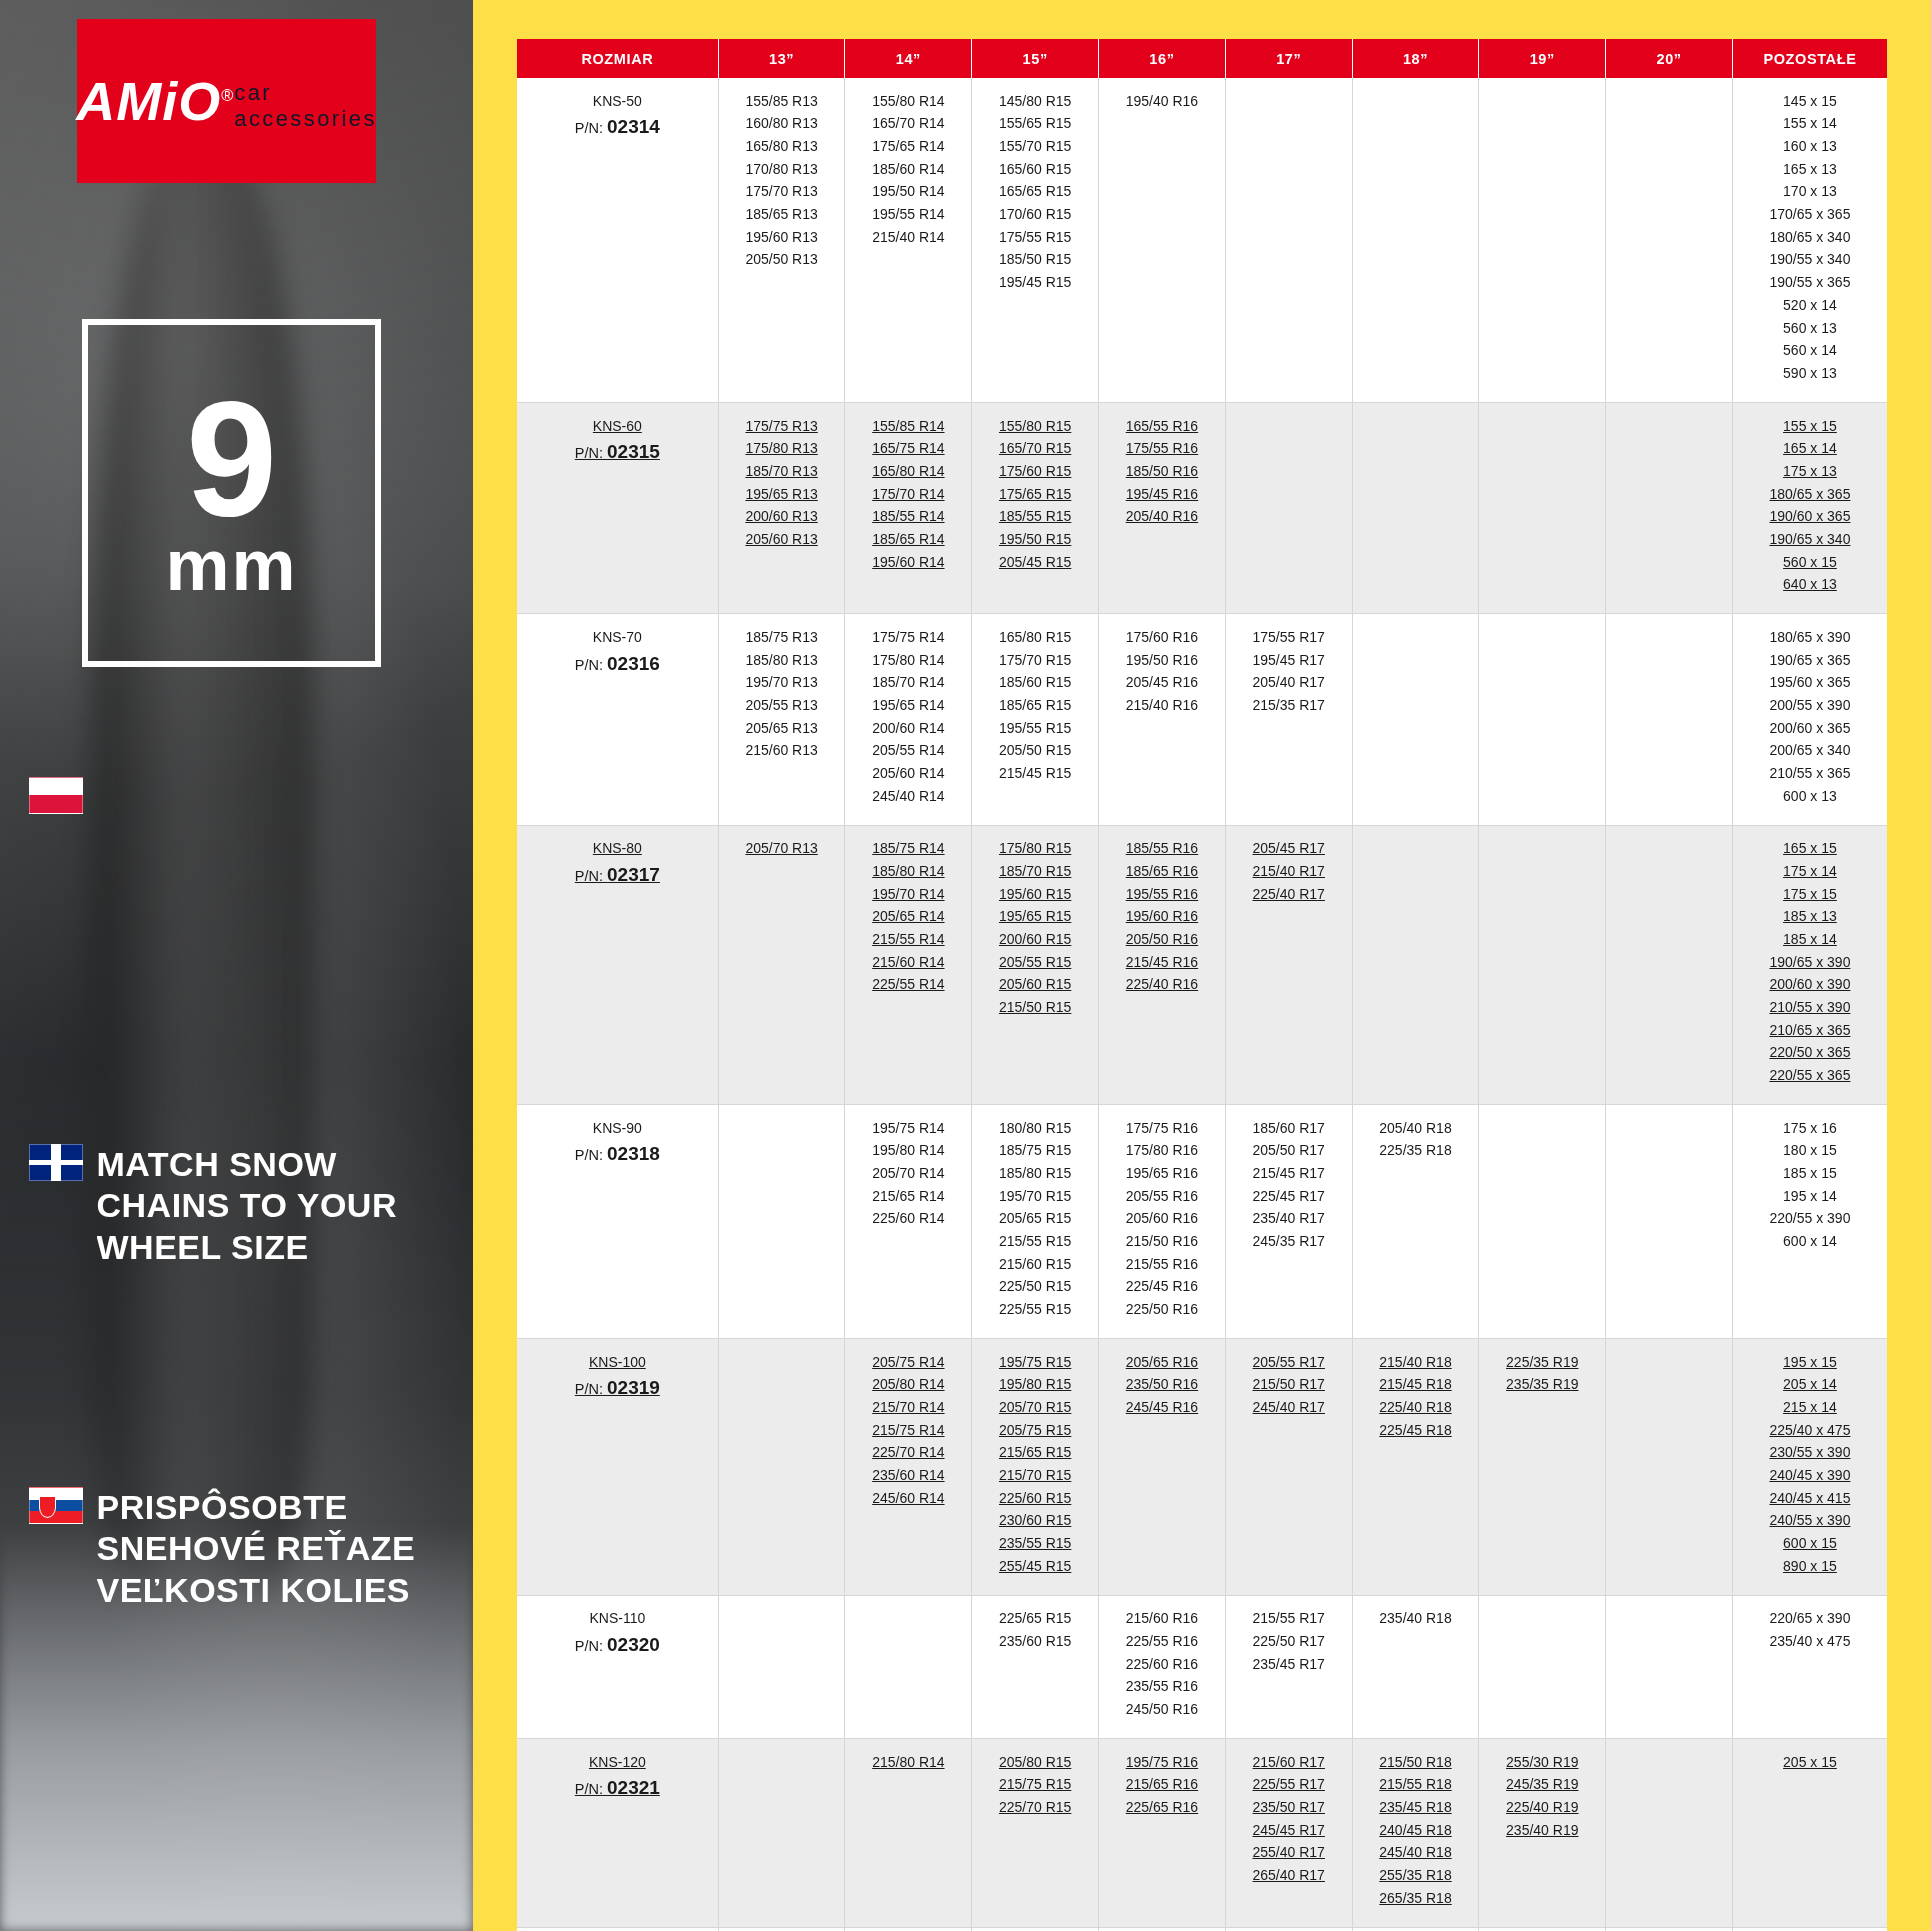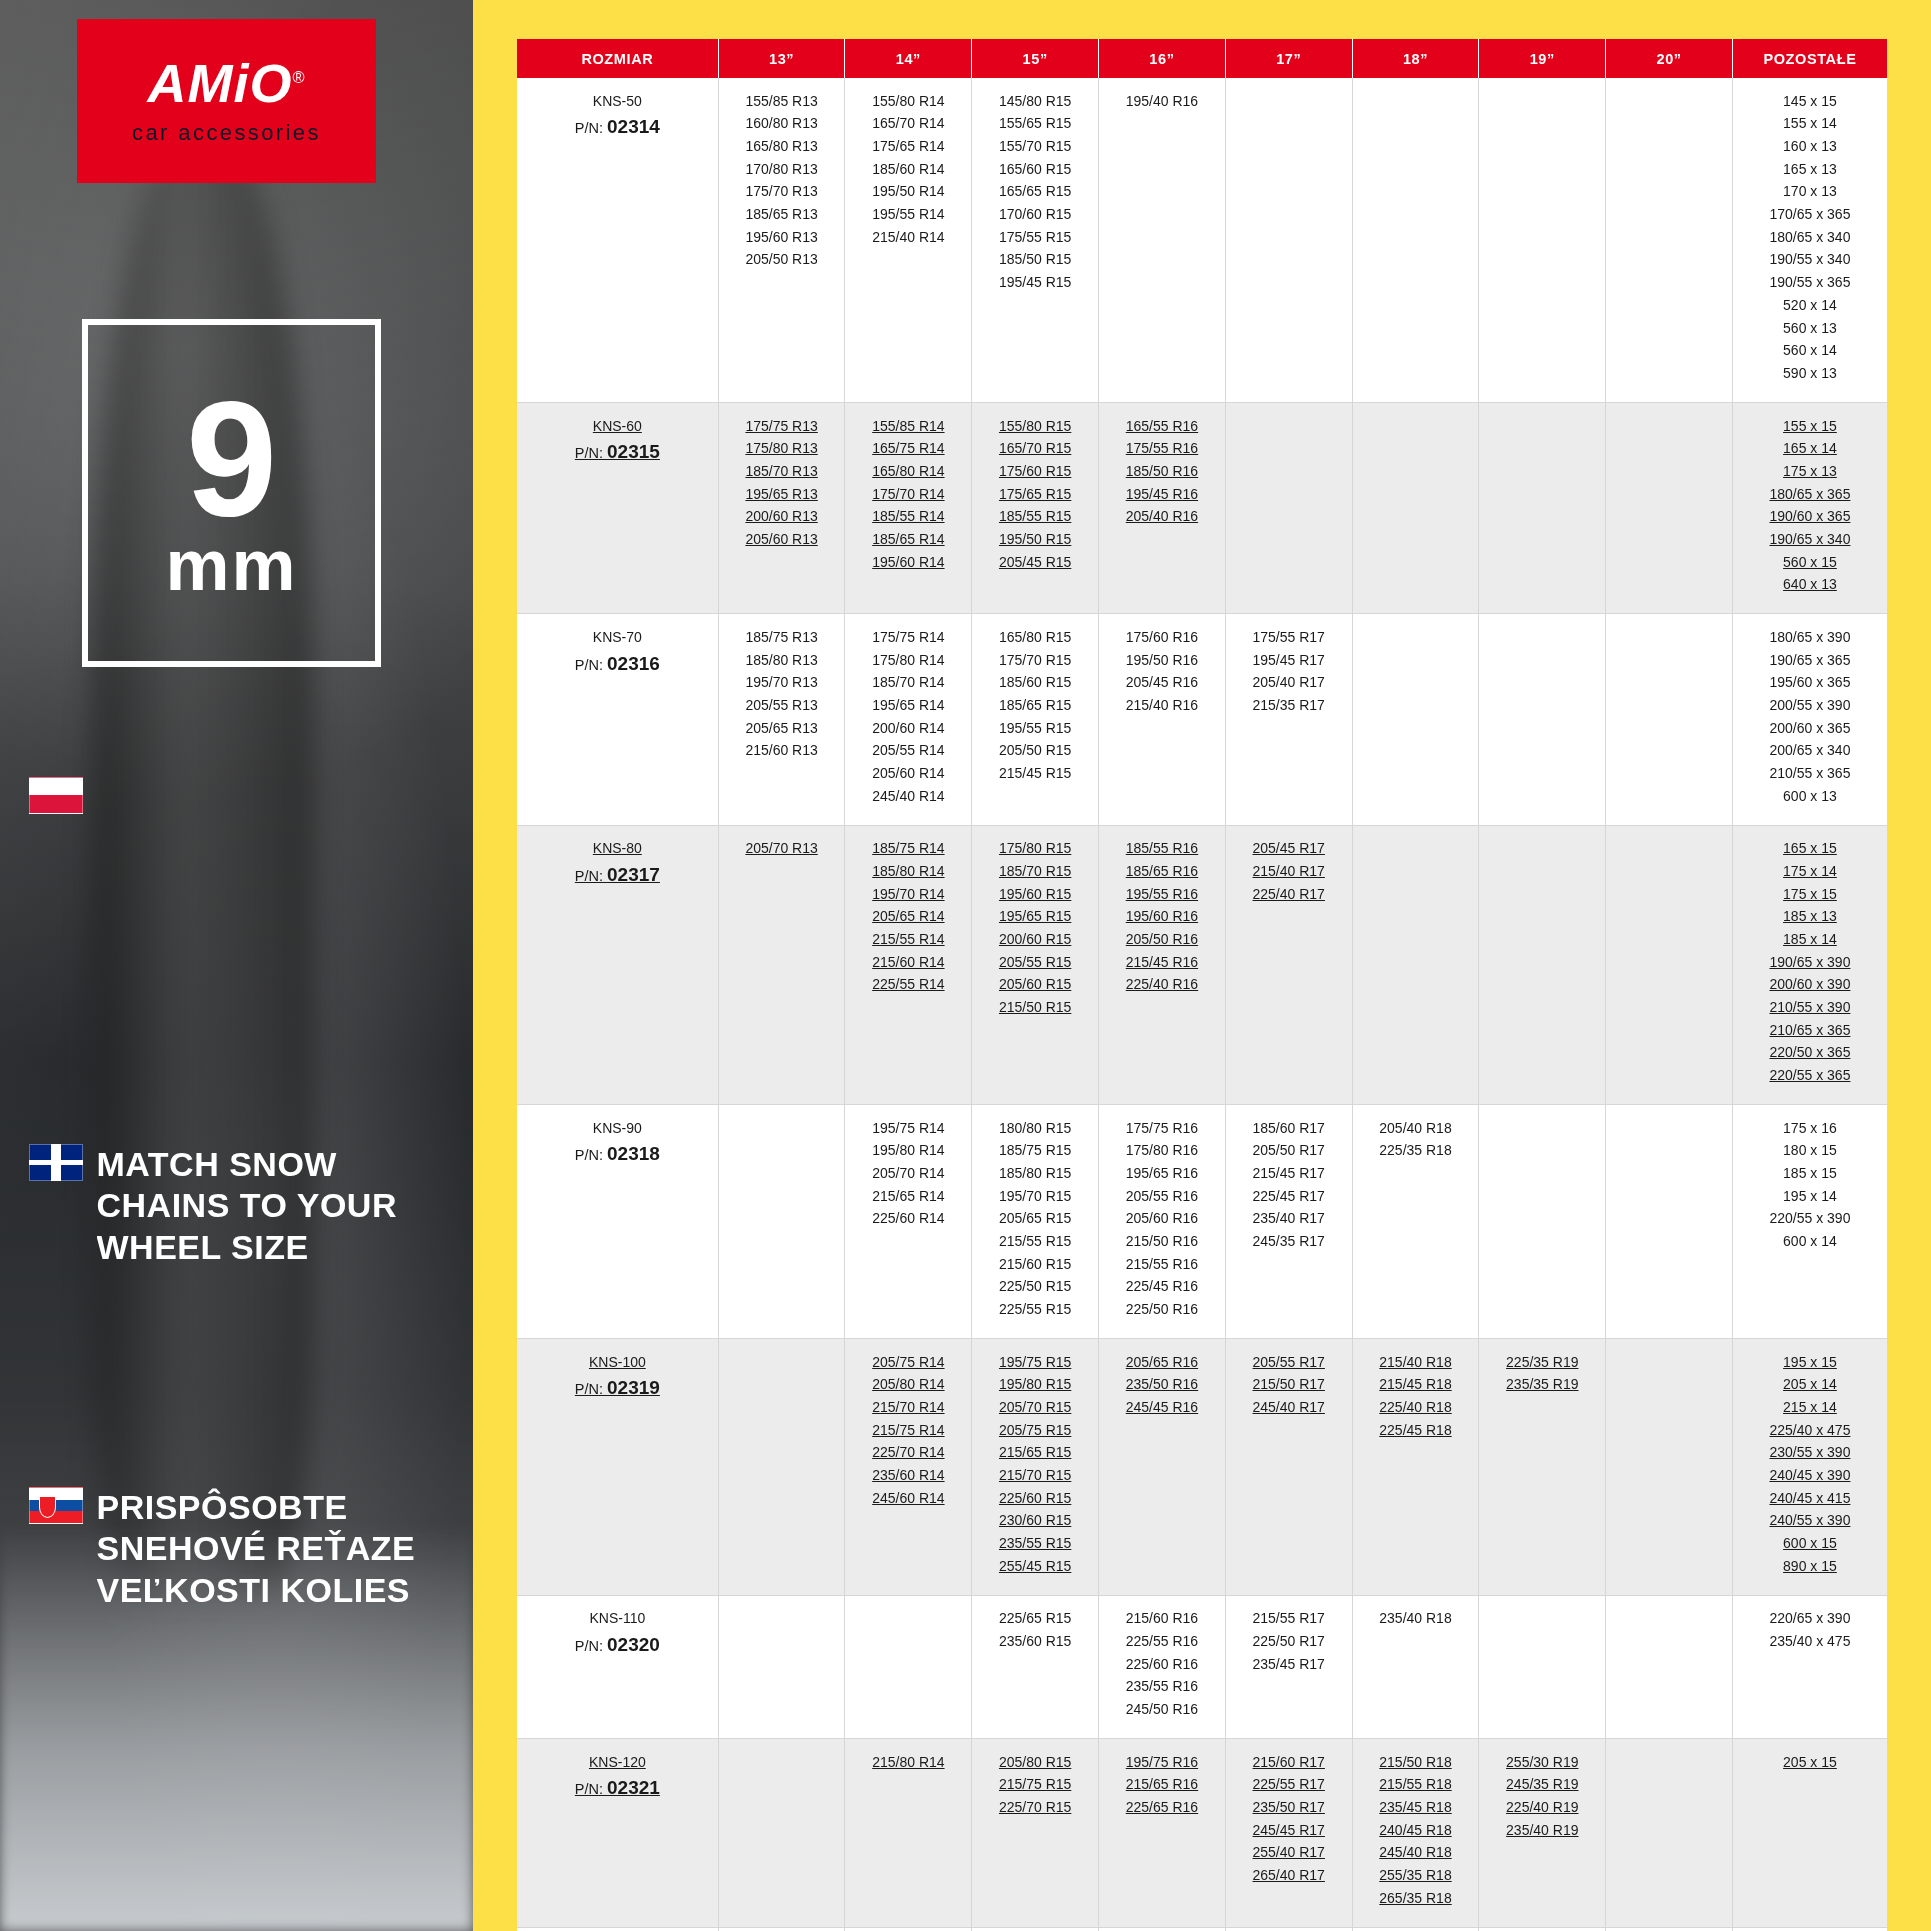--- a/index.html
+++ b/index.html
@@ -56,21 +56,21 @@
     background: linear-gradient(180deg, rgba(255,255,255,0.0) 0%, rgba(215,220,225,0.55) 55%, rgba(235,240,245,0.75) 100%);
     filter: blur(5.8px);
   }
 
   .logo-box {
     position: absolute;
     left: 77px; top: 19.3px;
     width: 299px; height: 164px;
     background: #e3001b;
     display: flex;
-    flex-direction: column;
+    flex-direction: row;
     align-items: center;
     justify-content: center;
     z-index: 5;
   }
   .logo-word {
     color: #ffffff;
     font-size: 54px;
     font-weight: bold;
     font-style: italic;
     letter-spacing: 1px;

